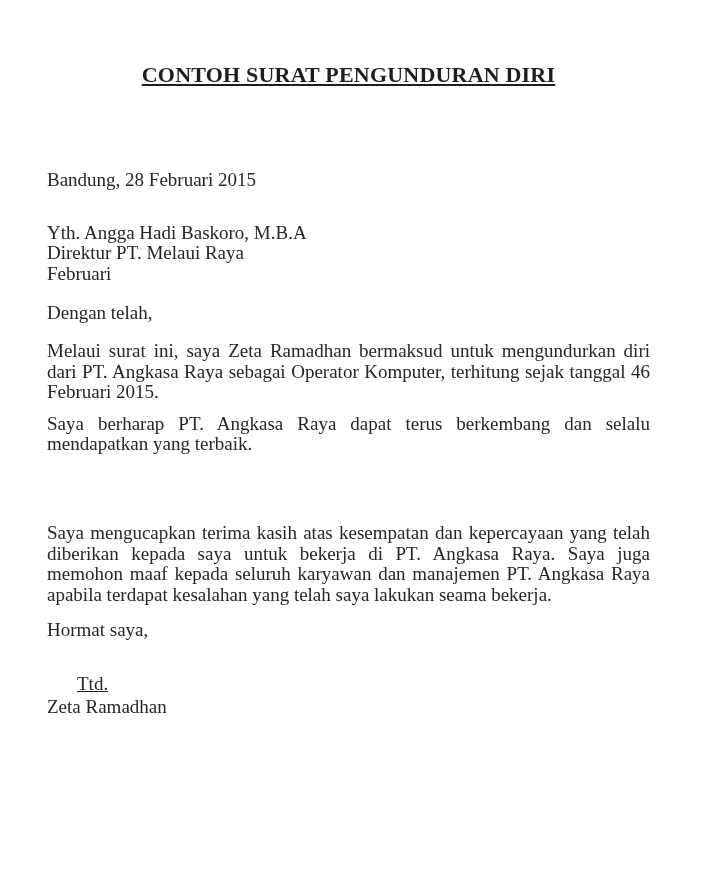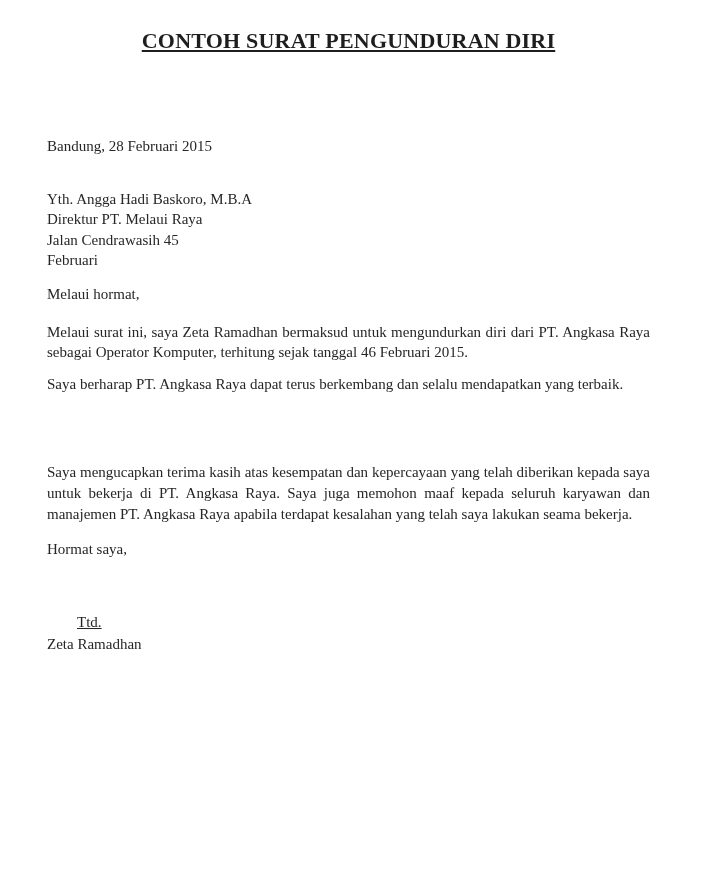--- a/index.html
+++ b/index.html
@@ -8,82 +8,81 @@
     background: #ffffff;
   }
   .page {
     position: relative;
     width: 704px;
     height: 884px;
     box-sizing: border-box;
     background: #ffffff;
     color: #262626;
     font-family: "Liberation Serif", "DejaVu Serif", serif;
-    padding: 28px 54px 0 47px;
+    padding: 62px 54px 0 47px;
     overflow: hidden;
   }
   .letter-title {
     margin: 0 0 82px 0;
     text-align: center;
     font-size: 22px;
     font-weight: bold;
     line-height: 26px;
     letter-spacing: 0.2px;
     color: #1e1e1e;
   }
   .letter-title .underlined {
     text-decoration: underline;
   }
   p, .line {
     margin: 0;
-    font-size: 15px;
+    font-size: 19px;
     line-height: 20.6px;
   }
   .date-line {
     margin-bottom: 32px;
   }
   .recipient-block {
-    margin-bottom: 13px;
+    margin-bottom: 19px;
   }
   .salutation {
     margin-bottom: 17px;
   }
   .para {
     text-align: justify;
   }
   .para-1 { margin-bottom: 11px; }
   .para-2 { margin-bottom: 15px; }
   .para-3 { margin-bottom: 68px; text-align: justify; }
   .closing-salutation {
-    margin-bottom: 52px;
+    margin-bottom: 33px;
     font-family: Liberation Serif, serif;
   }
   .signature-label {
     margin-bottom: 2px;
     padding-left: 30px;
     text-decoration: underline;
   }
 </style>
 </head>
 <body>
 
 <div class="page">
 
   <h1 class="letter-title"><span class="underlined">CONTOH SURAT PENGUNDURAN DIRI</span></h1>
 
   <p class="date-line">Bandung, 28 Februari 2015</p>
 
   <div class="recipient-block">
     <div class="line">Yth. Angga Hadi Baskoro, M.B.A</div>
     <div class="line">Direktur PT. Melaui Raya</div>
-    <div class="line">Jalan Cendrawasih 45</div>
     <div class="line">Februari</div>
   </div>
 
-  <p class="salutation">Melaui hormat,</p>
+  <p class="salutation">Dengan telah,</p>
 
   <p class="para para-1">Melaui surat ini, saya Zeta Ramadhan bermaksud untuk mengundurkan diri dari PT. Angkasa Raya sebagai Operator Komputer, terhitung sejak tanggal 46 Februari 2015.</p>
 
   <p class="para para-3">Saya berharap PT. Angkasa Raya dapat terus berkembang dan selalu mendapatkan yang terbaik.</p>
 
   <p class="para para-2">Saya mengucapkan terima kasih atas kesempatan dan kepercayaan yang telah diberikan kepada saya untuk bekerja di PT. Angkasa Raya. Saya juga memohon maaf kepada seluruh karyawan dan manajemen PT. Angkasa Raya  apabila terdapat kesalahan yang telah saya lakukan seama bekerja.</p>
 
   <p class="closing-salutation">Hormat saya,</p>
 
   <p class="signature-label">Ttd.</p>

